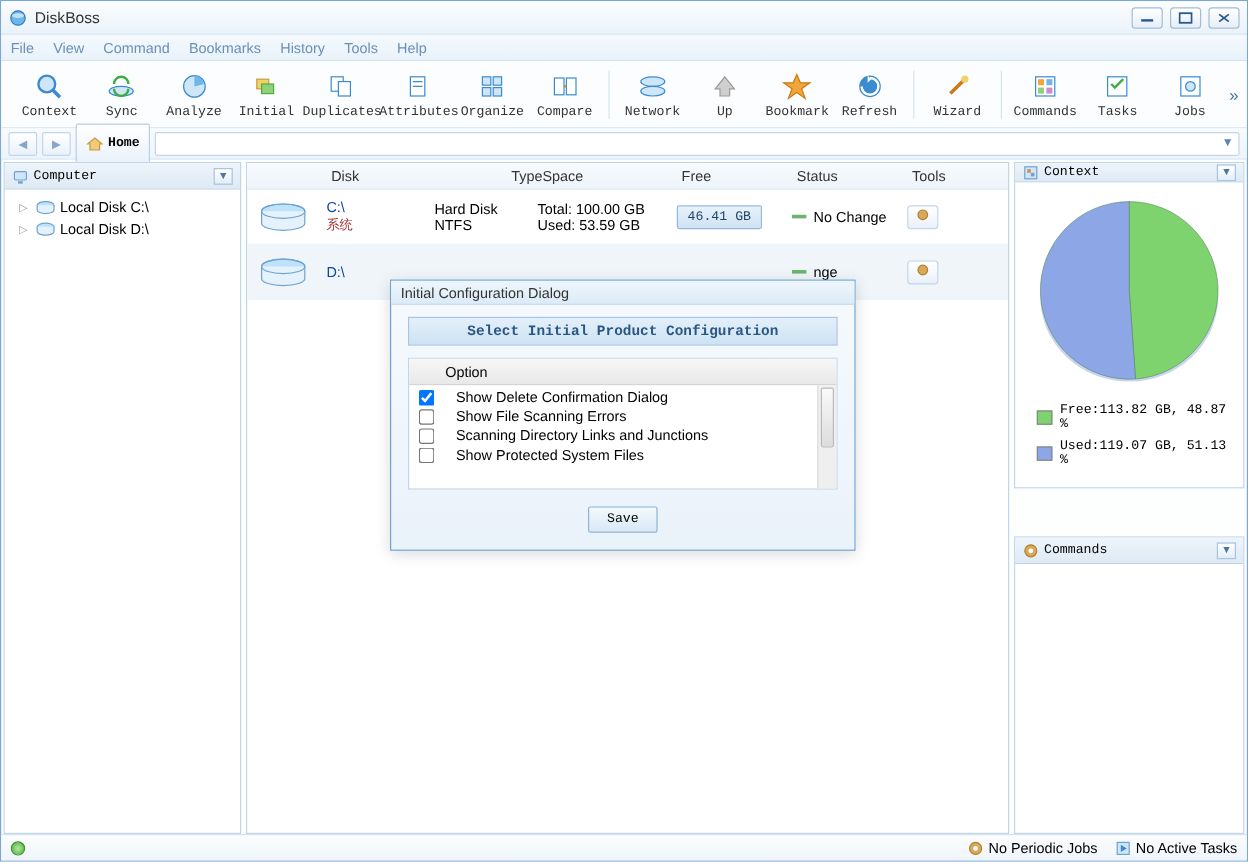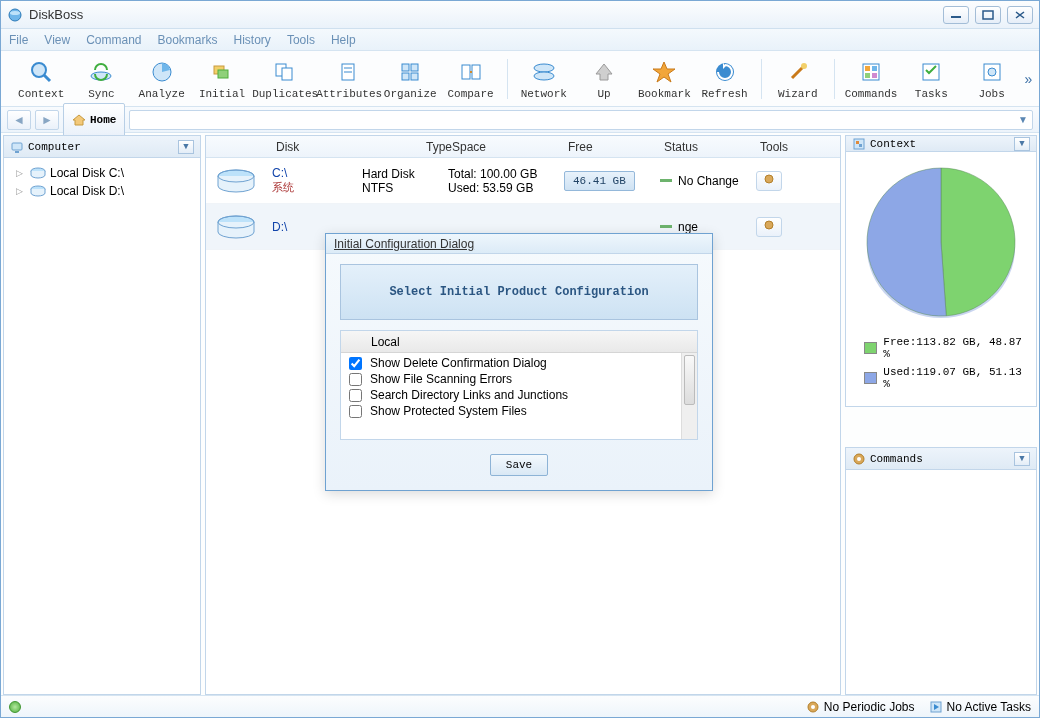--- a/index.html
+++ b/index.html
@@ -52,27 +52,27 @@
 .pie { width:160px; height:160px; margin:0 auto 14px; }
 .legend { display:flex; align-items:center; gap:6px; font-family:"Courier New",monospace; font-size:11px; margin:6px 4px 6px 12px; }
 .legend .sw { width:14px; height:12px; border:1px solid #888; }
 .commands-body { flex:1; }
 .statusbar { position:absolute; bottom:0; left:0; right:0; height:22px; border-top:1px solid #d5e4f1; background:linear-gradient(#fcfdfe,#eef5fb); display:flex; align-items:center; padding:0 8px; font-size:12px; }
 .status-dot { width:12px; height:12px; border-radius:50%; background: radial-gradient(#b3e89e,#4fae3c); border:1px solid #3f9530; margin-right:12px; }
 .status-right { margin-left:auto; display:flex; gap:14px; align-items:center; }
 .sr-item { display:flex; align-items:center; gap:4px; }
 
 .dialog { position:absolute; left:324px; top:232px; width:388px; border:1px solid #6fa2d1; background:linear-gradient(#f6fafd,#eaf2fa); box-shadow:0 3px 12px rgba(0,0,0,0.15); }
-.dialog-title { height:20px; padding:3px 8px; font-size:12px; color:#333; background:linear-gradient(#eef6fc,#dcebf7); border-bottom:1px solid #c2d6ea;text-decoration:underline; }
+.dialog-title { height:20px; padding:3px 8px; font-size:12px; color:#333; background:linear-gradient(#eef6fc,#dcebf7); border-bottom:1px solid #c2d6ea; }
 .dialog-body { padding:10px 14px 12px; }
-.dlg-banner { border:1px solid #a9c4df; background:linear-gradient(#e4f0fa,#cde2f3); text-align:center; padding:20px 0; font-family:"Courier New",monospace; font-weight:bold; font-size:12px; color:#2b5682; margin-bottom:10px; }
+.dlg-banner { border:1px solid #a9c4df; background:linear-gradient(#e4f0fa,#cde2f3); text-align:center; padding:4px 0; font-family:"Courier New",monospace; font-weight:bold; font-size:12px; color:#2b5682; margin-bottom:10px; }
 .opt-box { border:1px solid #c2d6ea; background:#fff; height:110px; position:relative; }
 .opt-head { height:22px; background:linear-gradient(#f6f6f6,#e9e9e9); border-bottom:1px solid #d5d5d5; display:flex; align-items:center; padding-left:30px; font-size:12px; }
 .opt-list { position:absolute; top:22px; bottom:0; left:0; right:16px; overflow:hidden; padding:2px 0; }
-.opt-item { display:flex; align-items:center; gap:8px; padding:1px 8px; font-size:12px; }
+.opt-item { display:flex; align-items:center; gap:18px; padding:1px 8px; font-size:12px; }
 .opt-item input { width:13px; height:13px; }
 .opt-scroll { position:absolute; top:22px; right:0; bottom:0; width:16px; background:#efefef; border-left:1px solid #ddd; }
 .opt-scroll .thumb { position:absolute; top:2px; left:2px; right:2px; height:50px; background:linear-gradient(#f9f9f9,#dcdcdc); border:1px solid #bbb; border-radius:2px; }
 .dlg-save { display:block; margin:14px auto 2px; width:58px; height:22px; border:1px solid #8db3d6; border-radius:2px; background:linear-gradient(#f4f9fd,#d9e8f5); font-family:"Courier New",monospace; font-size:11px; cursor:pointer; }
 svg { display:block; }
 </style>
 </head>
 <body>
 
 <div class="window">
@@ -466,33 +466,33 @@
           <span>No Active Tasks</span>
         </div>
       </div>
   </div>
 
   <div class="dialog">
     <div class="dialog-title">Initial Configuration Dialog</div>
     <div class="dialog-body">
       <div class="dlg-banner">Select Initial Product Configuration</div>
       <div class="opt-box">
-        <div class="opt-head">Local</div>
+        <div class="opt-head">Option</div>
         <div class="opt-list" id="opts">
             <div class="opt-item">
               <input type="checkbox" checked="" style="">
               <span>Show Delete Confirmation Dialog</span>
             </div>
             <div class="opt-item">
               <input type="checkbox" style="">
               <span>Show File Scanning Errors</span>
             </div>
             <div class="opt-item">
               <input type="checkbox" style="">
-              <span>Search Directory Links and Junctions</span>
+              <span>Scanning Directory Links and Junctions</span>
             </div>
             <div class="opt-item">
               <input type="checkbox" style="">
               <span>Show Protected System Files</span>
             </div>
           </div>
         <div class="opt-scroll">
             <div class="thumb"></div>
           </div>
       </div>

